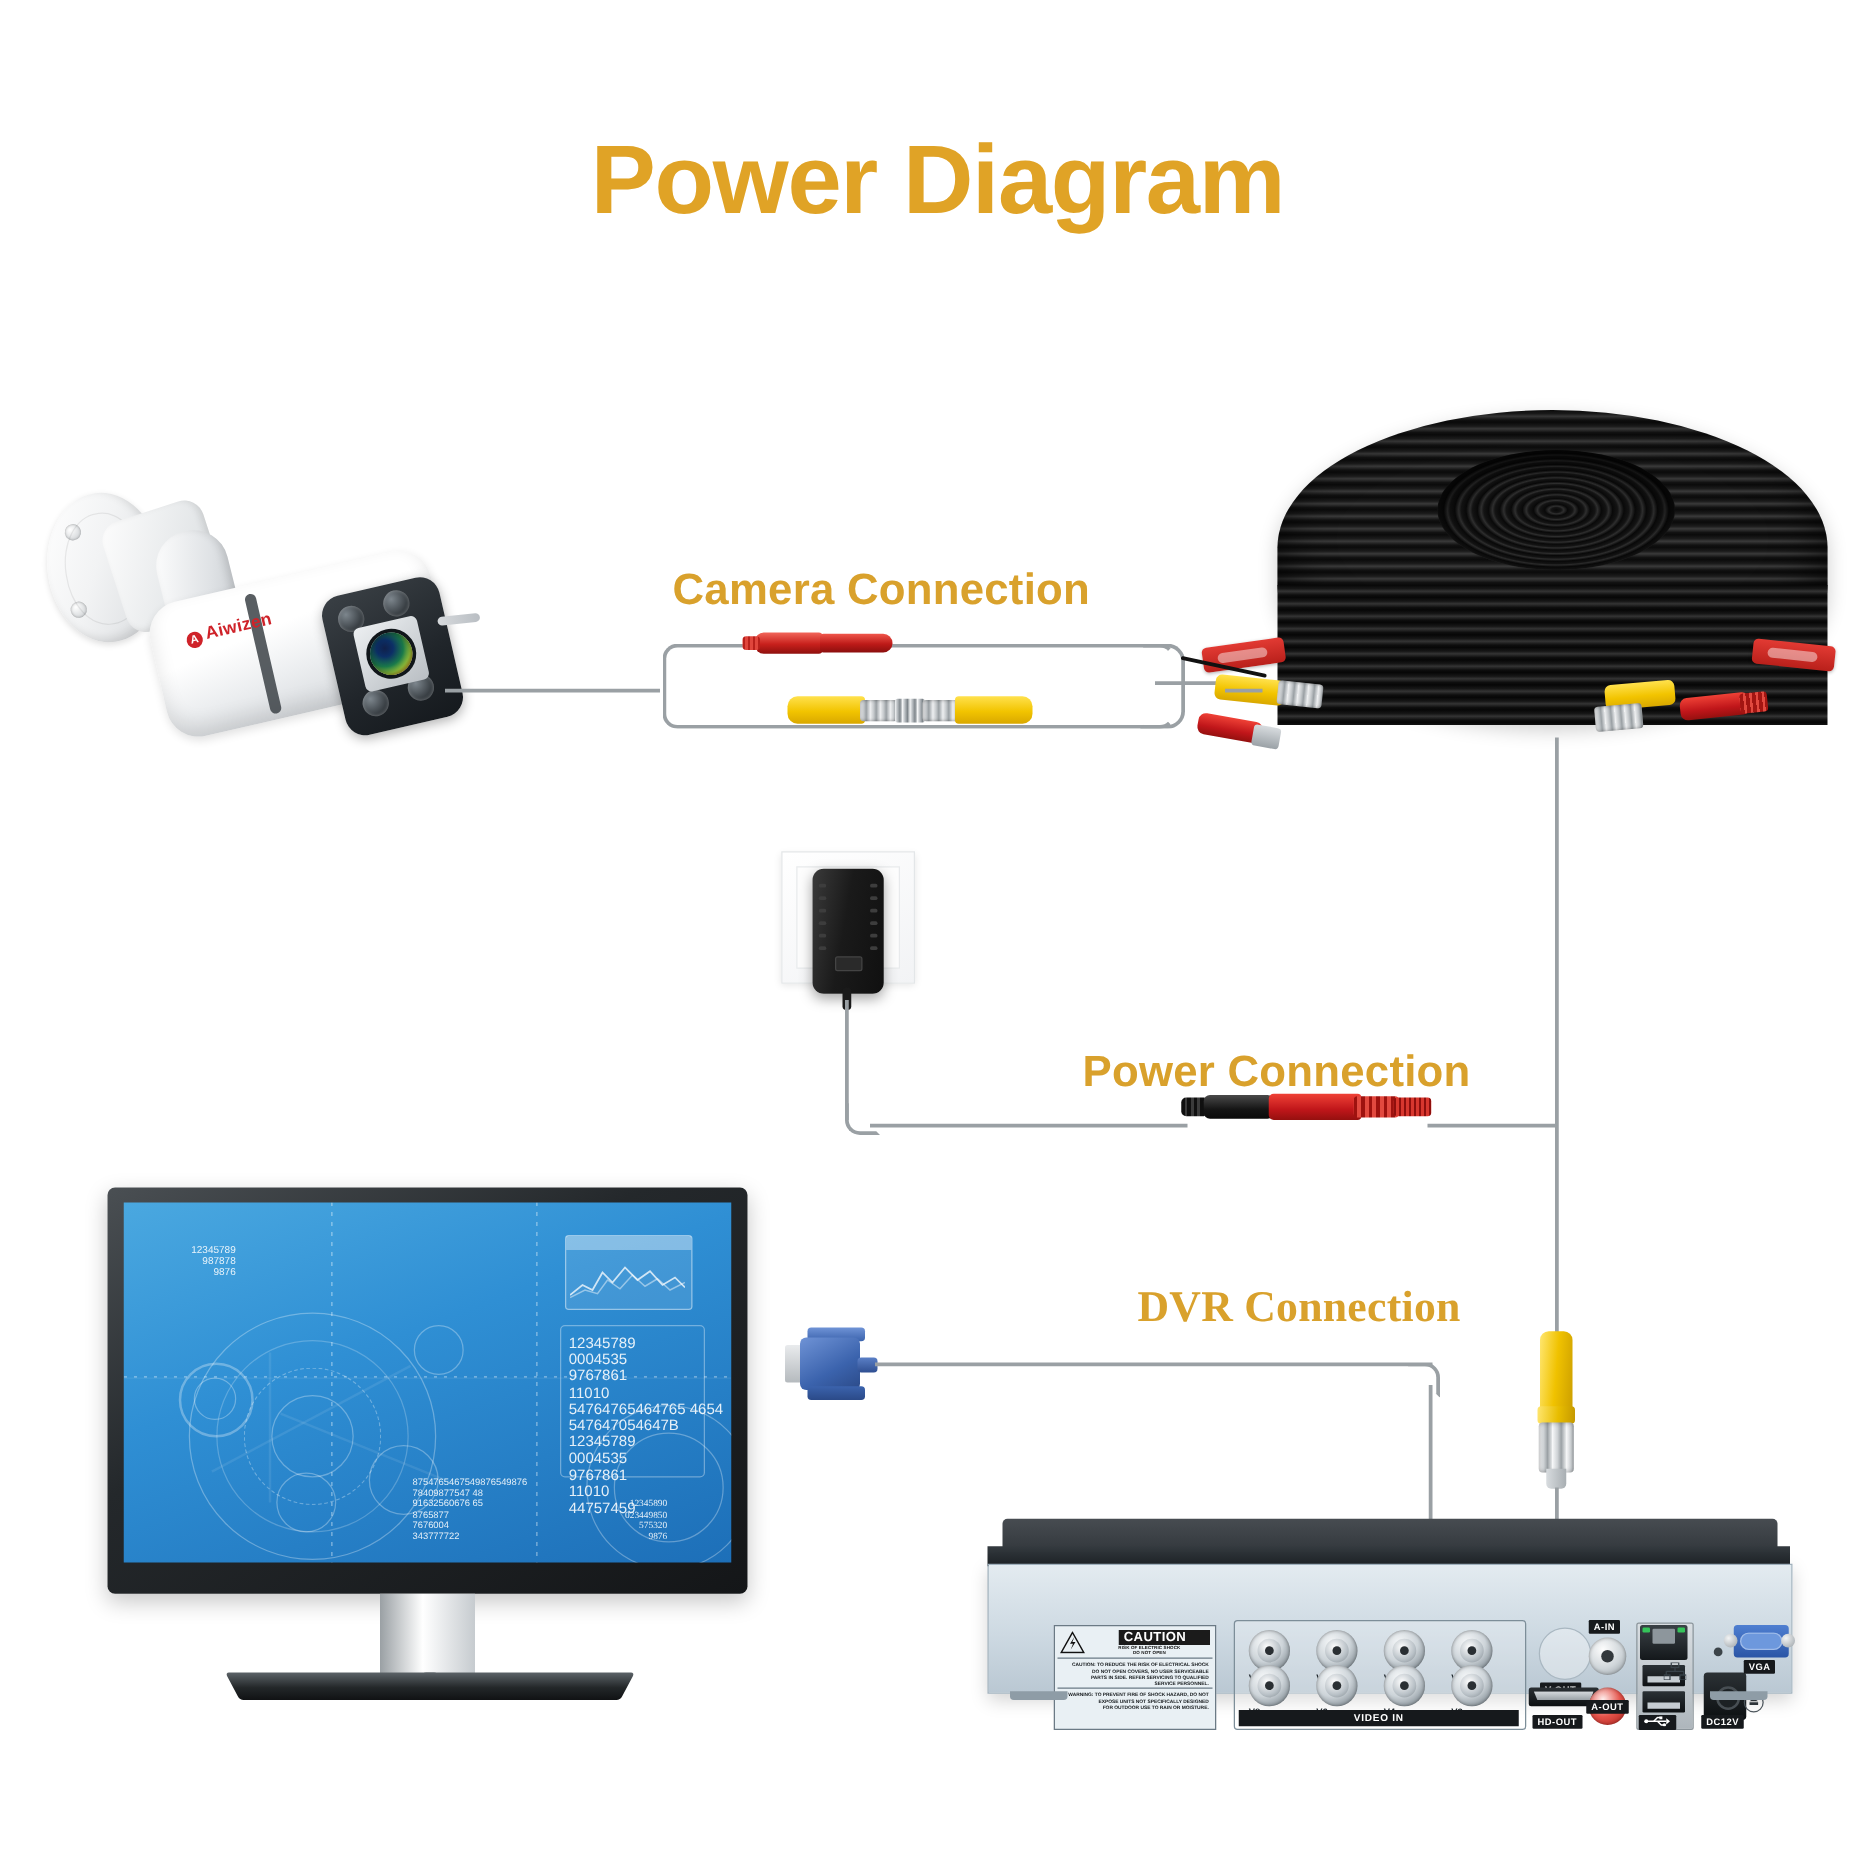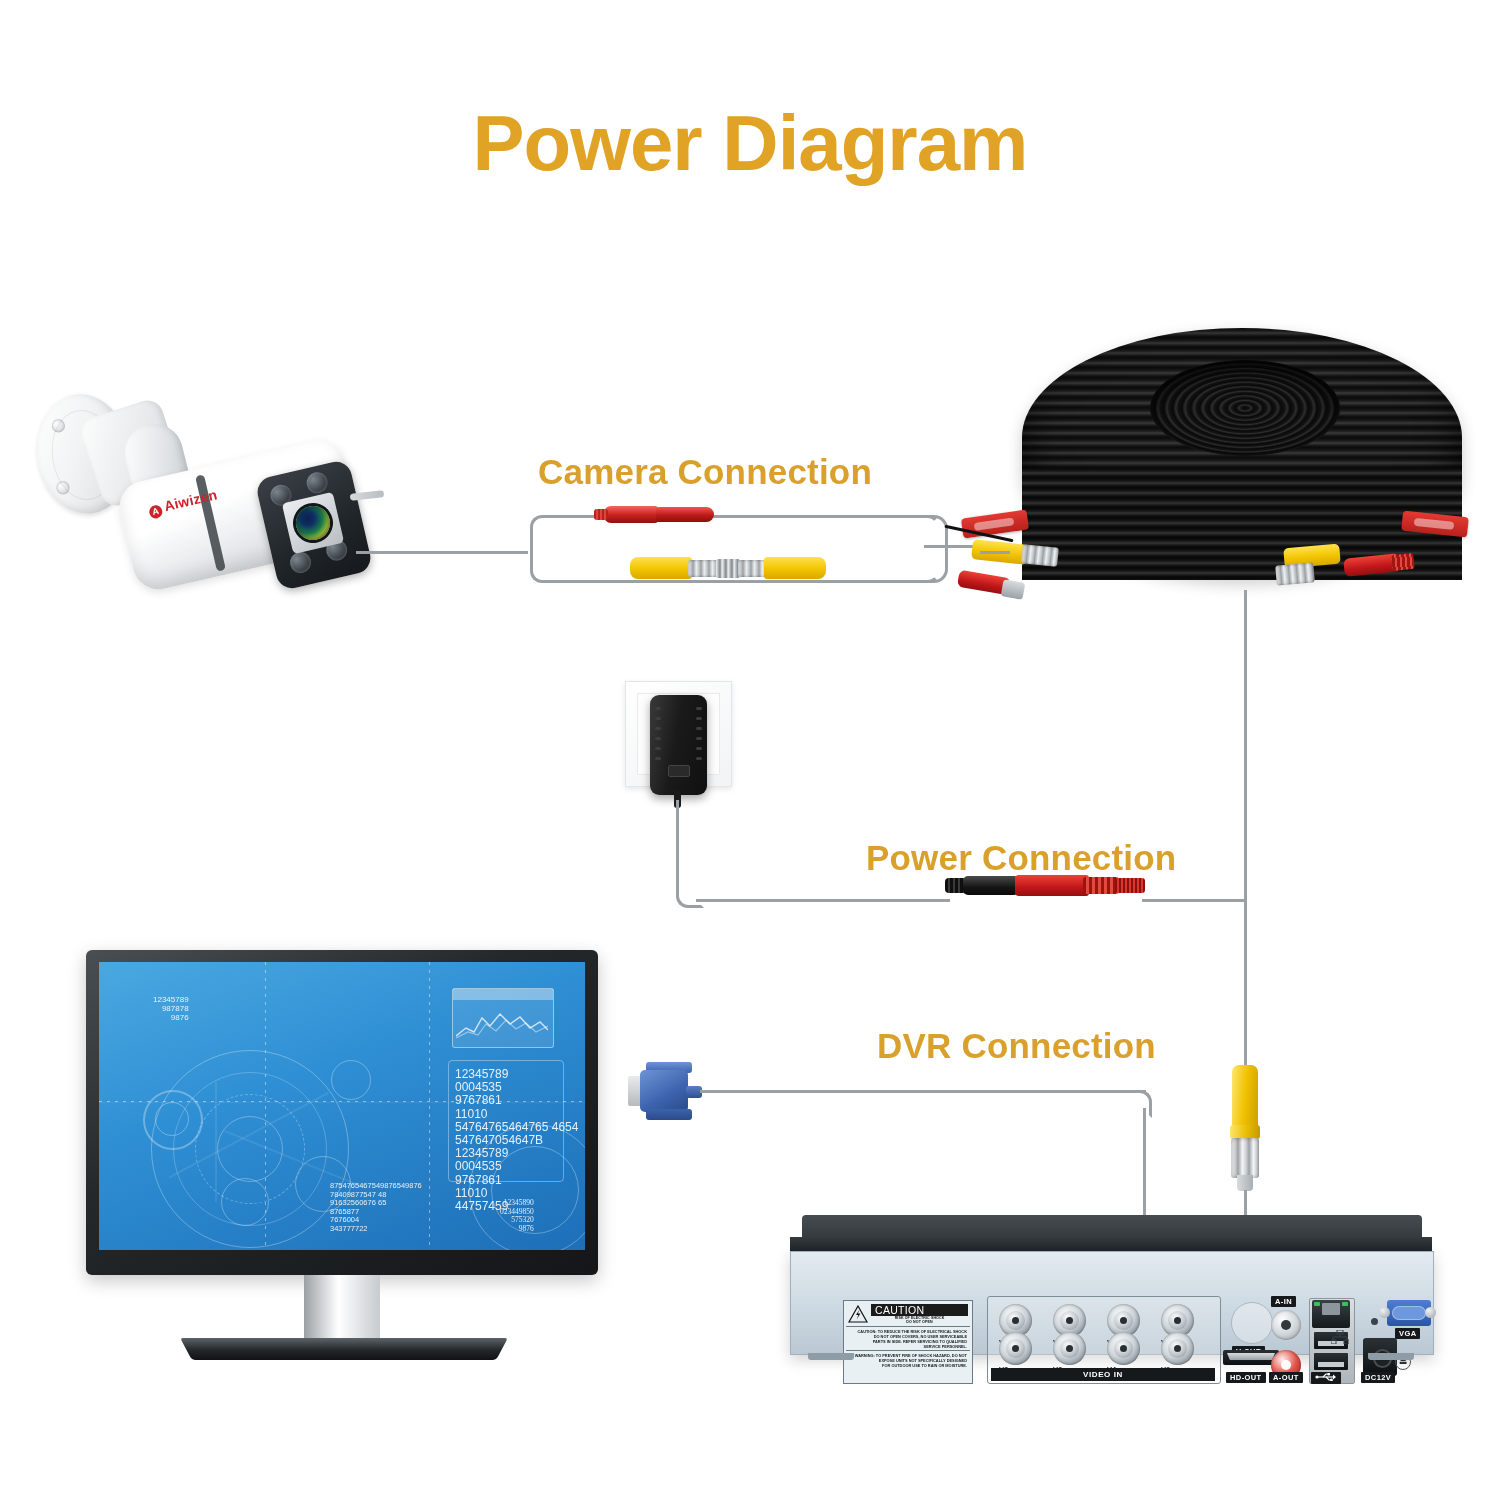--- a/index.html
+++ b/index.html
@@ -13,21 +13,21 @@
     font-size:78px;font-weight:bold;color:#e0a326;letter-spacing:-1px;
   }
 
   
   .conn-label{
     font-size:35px;font-weight:bold;color:#d9a12c;white-space:nowrap;
     letter-spacing:.2px;
   }
   #lbl-camera{left:538px;top:452px;}
   #lbl-power{left:866px;top:838px;}
-  #lbl-dvr{left:877px;top:1026px;}
+  #lbl-dvr{left:910px;top:1026px;font-family:Liberation Serif, serif;}
 
   
   .wire{background:#9aa0a4;}
   .wire-h{height:3px;}
   .wire-v{width:3px;}
 
   
   #camera{left:28px;top:372px;width:370px;height:290px;}
   #cam-mountplate{
     left:10px;top:22px;width:92px;height:120px;border-radius:46px/60px;
@@ -262,22 +262,22 @@
     background:#8e9ca6;}
   #dvr-foot-r{left:578px;top:138px;width:46px;height:7px;border-radius:0 0 3px 3px;
     background:#8e9ca6;}
 
   
   #caution{left:52px;top:48px;width:124px;height:78px;
     border:1px solid #6b7a85;background:#e9f0f4;padding:2px;}
   #caution-top{display:flex;align-items:center;gap:3px;padding:1px 2px;}
   #caution-tri{width:20px;height:18px;position:relative;flex:0 0 auto;}
   #caution-tri svg{display:block;}
-  #caution-word{background:#1b1b1b;color:#fff;font-size:10.5px;font-weight:normal;
-    letter-spacing:.3px;padding:0 4px;line-height:12px;}
+  #caution-word{background:#1b1b1b;color:#fff;font-size:10.5px;font-weight:bold;
+    letter-spacing:.3px;padding:0 4px;line-height:12px;margin-left:24px;}
   #caution-sub{font-size:3.6px;line-height:4.4px;text-align:center;color:#111;
     font-weight:bold;letter-spacing:.1px;}
   .caution-body{font-size:3.9px;line-height:5.1px;color:#14181b;text-align:right;
     border-top:1px solid #6b7a85;padding:2px 3px 1px 3px;font-weight:bold;}
 
   
   #bnc-block{left:196px;top:44px;width:232px;height:86px;
     border:1px solid #7d8e99;border-radius:3px;background:rgba(255,255,255,.22);}
   .bnc-jack{position:absolute;width:33px;height:33px;border-radius:50%;
     background:radial-gradient(circle at 38% 32%,#f7f9fa,#cdd4d9 48%,#8d979e 78%,#6d767c);
@@ -616,21 +616,21 @@
     <div class="abs" id="videoin-txt">VIDEO IN</div>
 
     <div class="abs" id="vout-circle"></div>
     <div class="port-lbl" style="left:441px;top:94px;">V-OUT</div>
     <div class="abs" id="hdmi"></div>
     <div class="port-lbl" style="left:435px;top:120px;">HD-OUT</div>
 
     <div class="port-lbl" style="left:480px;top:44px;">A-IN</div>
     <div class="abs" id="rca-ain"></div>
     <div class="abs" id="rca-aout"></div>
-    <div class="port-lbl" style="left:478px;top:120px;">A-OUT</div>
+    <div class="port-lbl" style="left:478px;top:108px;">A-OUT</div>
 
     <div class="abs" id="lan-usb"></div>
     <div class="abs" id="lan">
       <div class="lan-led" style="left:2px;top:2px;"></div>
       <div class="lan-led" style="left:30px;top:2px;"></div>
     </div>
     <div class="abs" id="usb1"></div>
     <div class="abs" id="usb2"></div>
     <div class="abs" id="netlbl">
       <svg width="18" height="14" viewBox="0 0 18 14">

